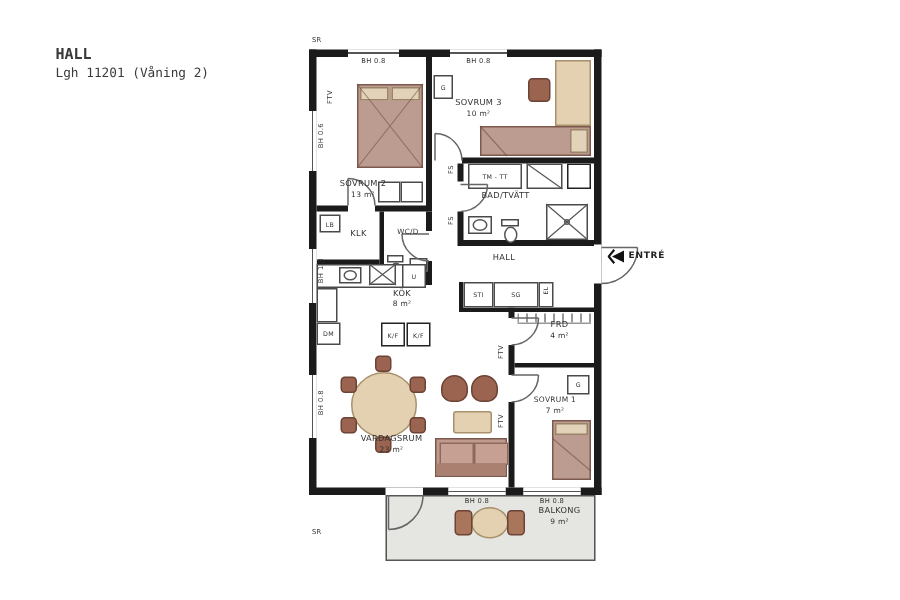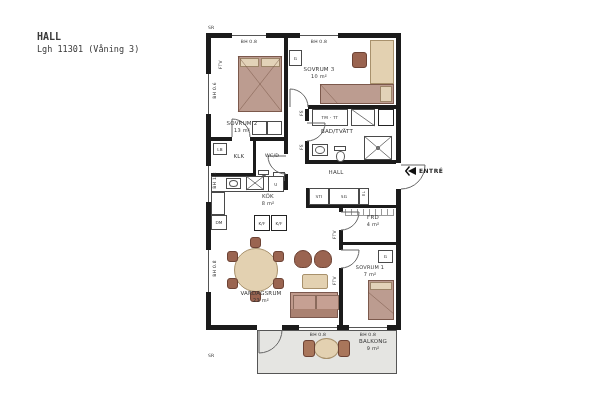--- a/index.html
+++ b/index.html
@@ -39,21 +39,21 @@
   .shelf{position:absolute;background:repeating-linear-gradient(90deg,#999 0,#999 .8px,transparent .8px,transparent 6px);
          border-bottom:.8px solid #999;}
   svg.overlay{position:absolute;left:0;top:0;pointer-events:none;}
   .entlabel{position:absolute;font-size:6px;color:#222;letter-spacing:.5px;font-weight:bold;}
 </style>
 </head>
 <body>
 
 <div class="titleblock">
   <div class="tb-name">HALL</div>
-  <div class="tb-unit">Lgh 11301 (Våning 3)</div>
+  <div class="tb-unit">Lgh 11201 (Våning 2)</div>
 </div>
 
 <div class="plan">
 
   <div class="wall" style="left:4px;top:9px;width:195px;height:5px;"></div>
   <div class="wall" style="left:4px;top:9px;width:5px;height:297px;"></div>
   <div class="wall" style="left:4px;top:301px;width:195px;height:5px;"></div>
   <div class="wall" style="left:194px;top:9px;width:5px;height:297px;"></div>
 
   <div class="wall" style="left:82px;top:14px;width:4px;height:103px;"></div>

